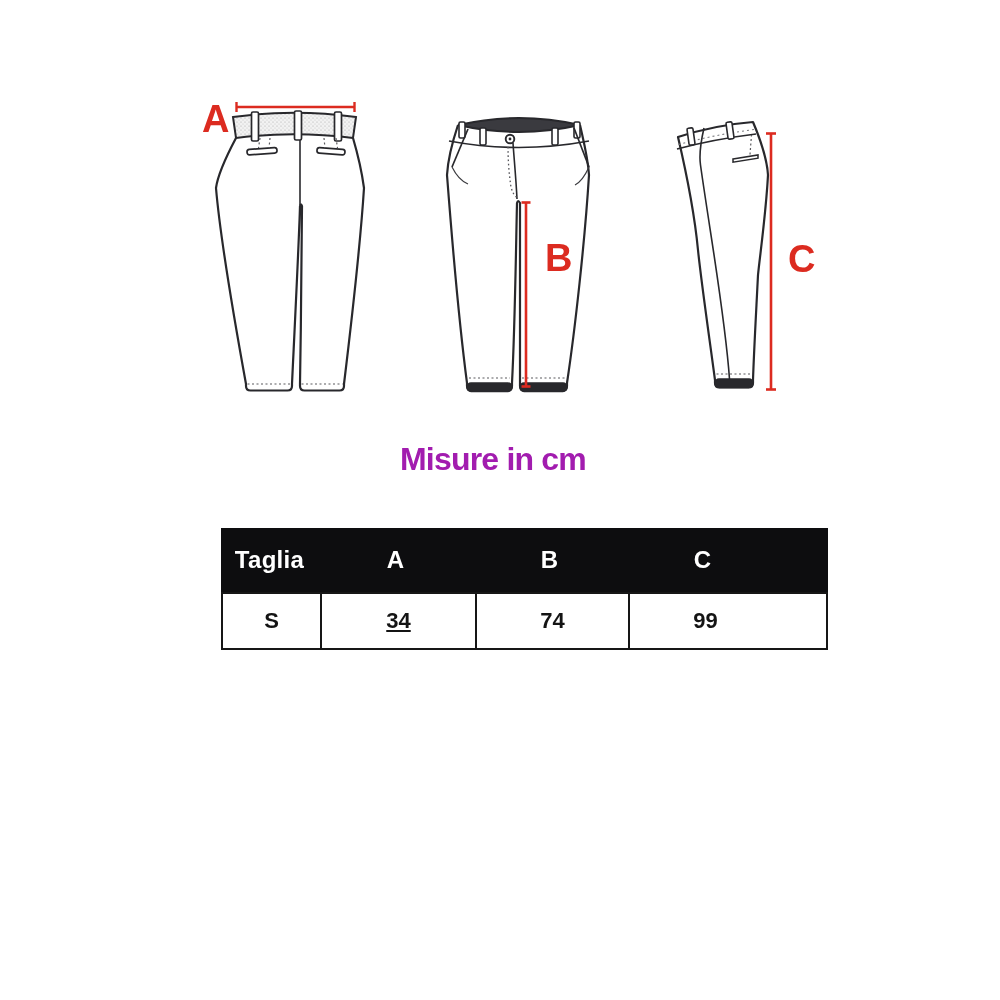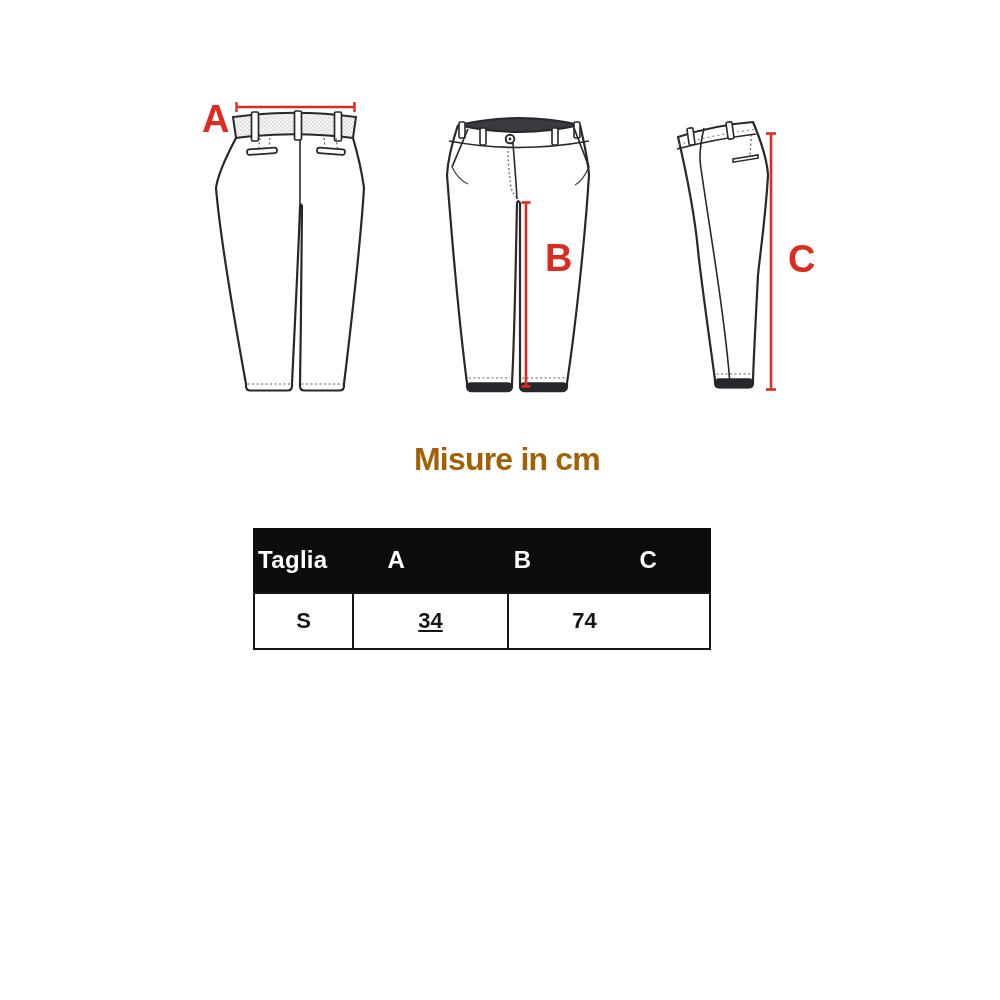--- a/index.html
+++ b/index.html
@@ -14,25 +14,25 @@
 
   .measure-label {
     position:absolute; color:#dc2b20; font-weight:bold; font-size:38px;
     line-height:1; letter-spacing:0;
   }
   .label-a { left:202px; top:100px; }
   .label-b { left:545px; top:239px; }
   .label-c { left:788px; top:240px; }
 
   .title {
-    position:absolute; top:441px; left:14px; width:986px; text-align:center;
-    font-size:32px; font-weight:bold; color:#a16207; letter-spacing:-0.8px;
+    position:absolute; top:441px; left:0; width:986px; text-align:center;
+    font-size:32px; font-weight:bold; color:#a21caf; letter-spacing:-0.8px;
   }
 
-  .size-table { position:absolute; left:253px; top:528px; width:458px;text-align:center; }
+  .size-table { position:absolute; left:221px; top:528px; width:607px;text-align:center; }
   .size-table, .size-table * { box-sizing:border-box; }
   .thead { display:flex; height:64px; background:#0d0d0f; }
   .thead .cell {
     display:flex; align-items:center; justify-content:center;
     color:#ffffff; font-weight:bold; font-size:24px; letter-spacing:0.3px;
   }
   .trow { display:flex; height:58px; background:#ffffff; border:2px solid #161616; }
   .trow .cell {
     display:flex; align-items:center; justify-content:center;
     color:#141414; font-weight:bold; font-size:22px;
@@ -146,16 +146,17 @@
     <div class="thead">
       <div class="cell c0">Taglia</div>
       <div class="cell c1">A</div>
       <div class="cell c2">B</div>
       <div class="cell c3">C</div>
     </div>
     <div class="trow">
       <div class="cell c0">S</div>
       <div class="cell c1">34</div>
       <div class="cell c2">74</div>
+      <div class="cell c3">99</div>
     </div>
   </div>
 
 </div>
 
 </body></html>

